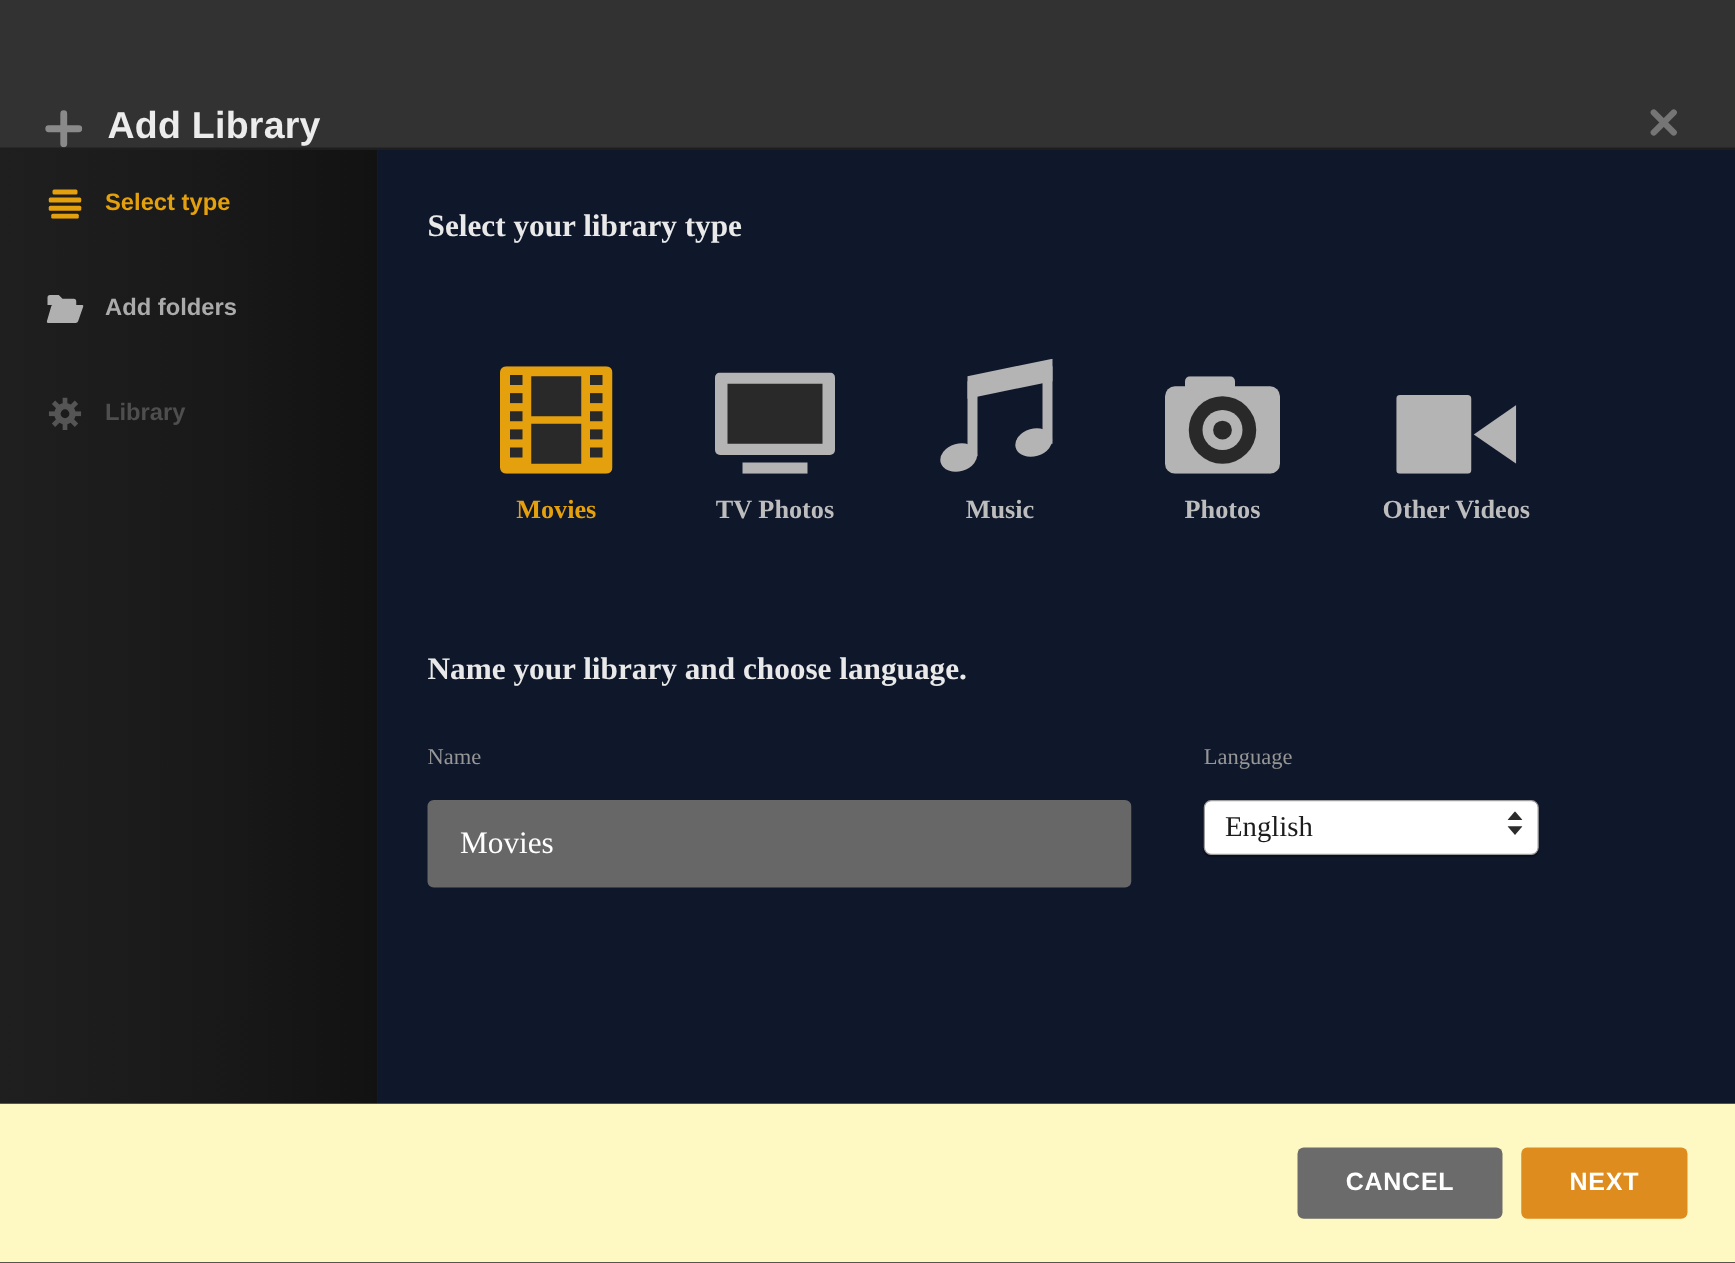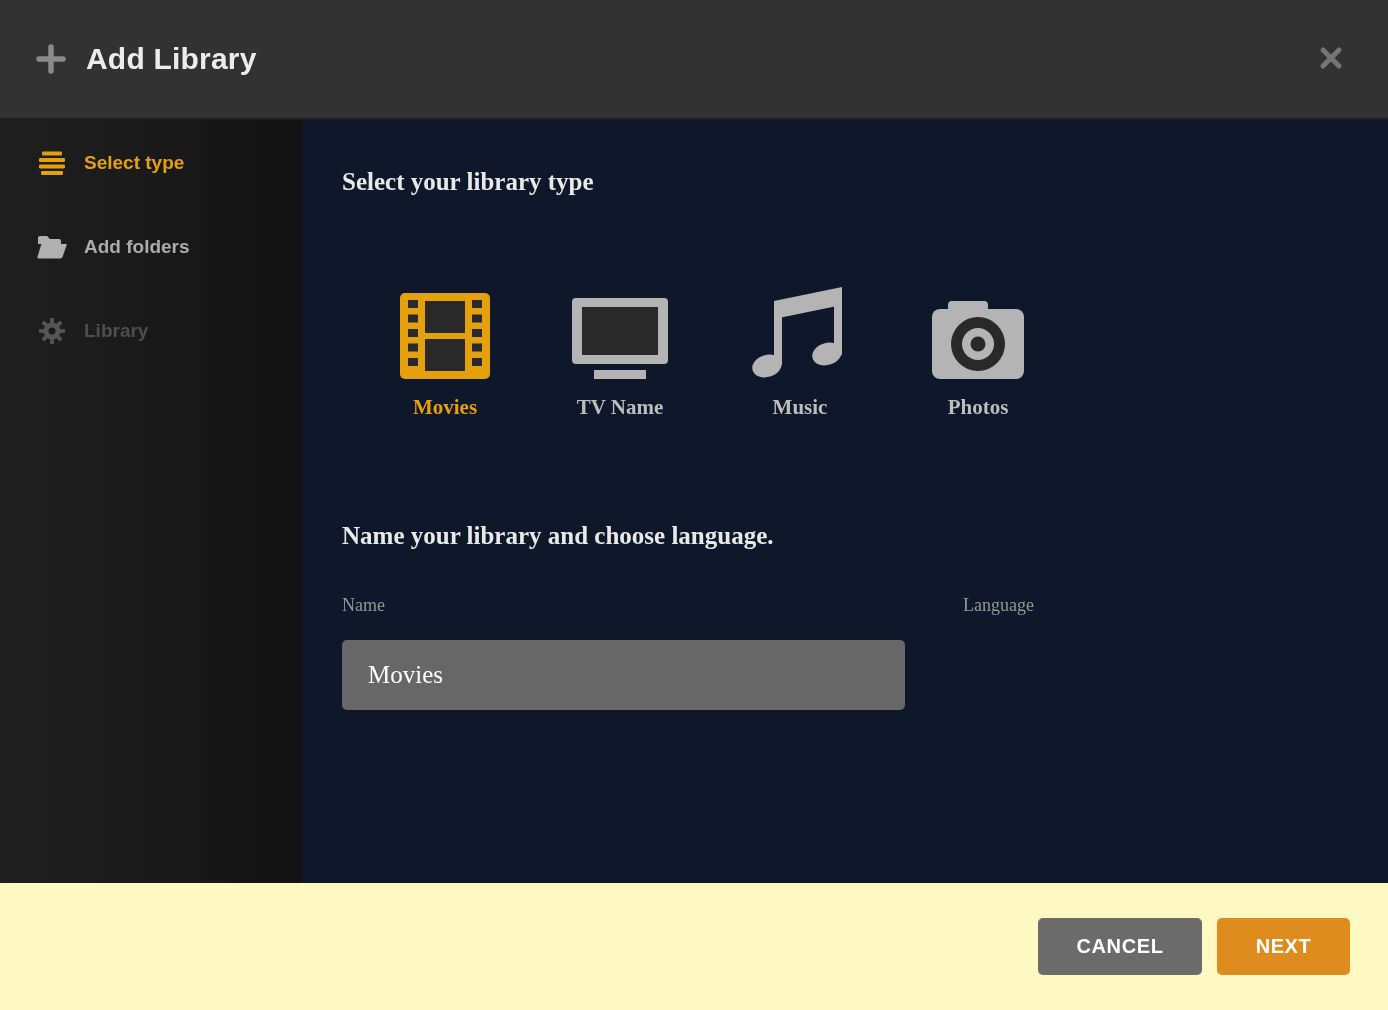--- a/index.html
+++ b/index.html
@@ -10,21 +10,21 @@
     background: #292929;
     overflow: hidden;
   }
   .dialog { width: 1388px; height: 1010px; display: flex; flex-direction: column; }
 
   
   .header {
     height: 120px; flex: 0 0 120px;
     background: #323232;
     border-bottom: 2px solid #1e1e1e;
-    display: flex; align-items: center;
+    display: flex; align-items: flex-end;
     padding: 0 40px 0 36px;
   }
   .plus-icon { display: flex; align-items: center; }
   .dialog-title {
     margin: 0 0 0 20px;
     font-size: 30px; font-weight: 600; color: #ececec; letter-spacing: 0.2px;
   }
   .close-btn {
     margin-left: auto; background: none; border: none; padding: 4px; cursor: pointer;
     display: flex; align-items: center;
@@ -197,21 +197,21 @@
         </div>
 
         <div class="type-item">
           <span class="type-icon">
             <svg width="96" height="81" viewBox="0 0 96 81">
               <rect x="0" y="0" width="96" height="66" rx="4" fill="#b4b4b4"></rect>
               <rect x="10" y="9" width="76" height="48" fill="#292929"></rect>
               <rect x="22" y="72" width="52" height="9" fill="#b4b4b4"></rect>
             </svg>
           </span>
-          <span class="type-label">TV Name</span>
+          <span class="type-label">TV Photos</span>
         </div>
 
         <div class="type-item">
           <span class="type-icon">
             <svg width="100" height="92" viewBox="0 0 100 92">
               <g fill="#b4b4b4">
                 <polygon points="24,14 92,0 92,18 24,32"></polygon>
                 <rect x="24" y="18" width="8" height="60"></rect>
                 <rect x="84" y="6" width="8" height="62"></rect>
                 <ellipse cx="17" cy="79" rx="15" ry="11" transform="rotate(-16 17 79)"></ellipse>
@@ -228,34 +228,52 @@
               <rect x="16" y="0" width="40" height="16" rx="4" fill="#b4b4b4"></rect>
               <rect x="0" y="8" width="92" height="70" rx="8" fill="#b4b4b4"></rect>
               <circle cx="46" cy="43" r="27" fill="#292929"></circle>
               <circle cx="46" cy="43" r="16" fill="#b4b4b4"></circle>
               <circle cx="46" cy="43" r="7.5" fill="#292929"></circle>
             </svg>
           </span>
           <span class="type-label">Photos</span>
         </div>
 
+        <div class="type-item">
+          <span class="type-icon">
+            <svg width="96" height="63" viewBox="0 0 96 63">
+              <rect x="0" y="0" width="60" height="63" rx="3" fill="#b4b4b4"></rect>
+              <polygon points="62,31.5 96,8 96,55" fill="#b4b4b4"></polygon>
+            </svg>
+          </span>
+          <span class="type-label">Other Videos</span>
+        </div>
 
       </div>
 
       <h2 class="section-title title-name">Name your library and choose language.</h2>
 
       <div class="form-row">
 
         <div class="name-group">
           <div class="field-label">Name</div>
           <input class="name-input" type="text" value="Movies" style="">
         </div>
 
         <div class="lang-group">
           <div class="field-label">Language</div>
+          <div class="select-box">
+            <span>English</span>
+            <span>
+              <svg width="12" height="20" viewBox="0 0 12 20">
+                <polygon points="6,0 12,7 0,7" fill="#2b2b2b"></polygon>
+                <polygon points="0,12 12,12 6,19" fill="#2b2b2b"></polygon>
+              </svg>
+            </span>
+          </div>
         </div>
 
       </div>
 
     </div>
   </div>
 
   <div class="footer">
     <button class="btn btn-cancel">CANCEL</button>
     <button class="btn btn-next">NEXT</button>

